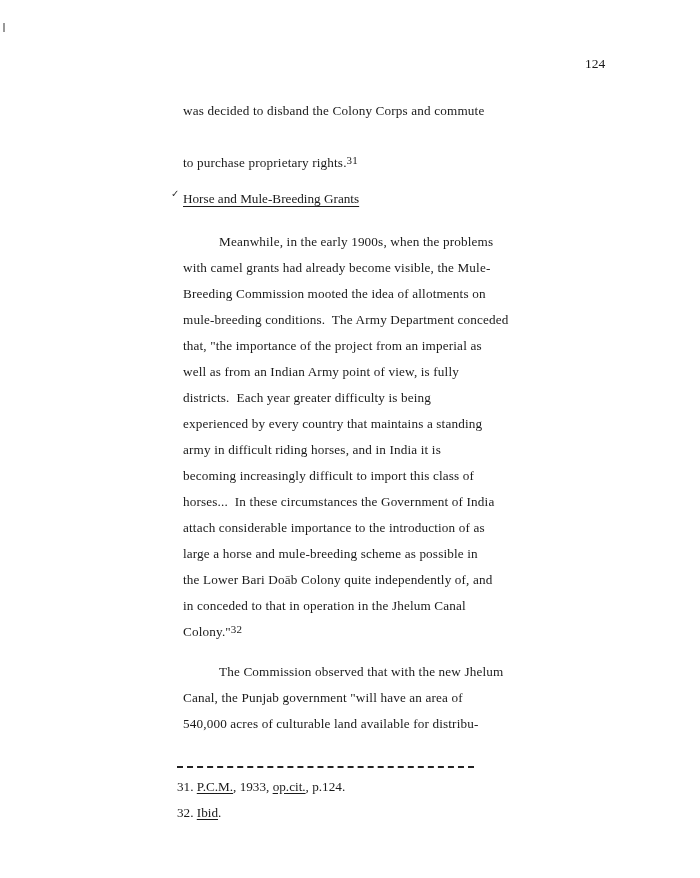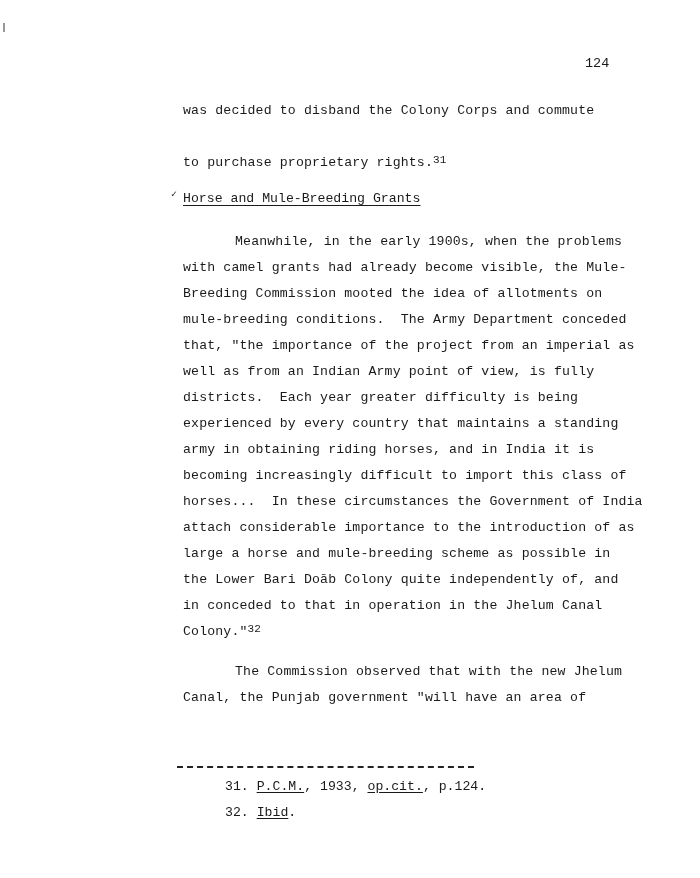--- a/index.html
+++ b/index.html
@@ -1,44 +1,44 @@
 <!DOCTYPE html>
 <html><head>
   <meta charset="utf-8">
   <style>
     html, body { margin: 0; padding: 0; background: #ffffff; }
     body {
       width: 700px; height: 878px; position: relative; overflow: hidden;
       font-family: "Liberation Mono", "DejaVu Sans Mono", monospace;
       color: #1a1a1a;
     }
-    .page { position: absolute; left: 0; top: 0; width: 700px; height: 718px; }
+    .page { position: absolute; left: 0; top: 0; width: 700px; height: 718px; font-family: Liberation Serif, serif; }
     .scan-mark {
       position: absolute; left: 3px; top: 23px; width: 2px; height: 9px; background: #999;
     }
     .page-number {
       position: absolute; left: 585px; top: 56px; font-size: 13.5px;
     }
     .line {
       position: absolute; left: 183px; font-size: 13.2px; white-space: pre; letter-spacing: 0.15px;
     }
-    .indent { left: 235px; }
+    .indent { left: 219px; }
     sup { font-size: 11px; position: relative; top: -3px; vertical-align: baseline; line-height: 0; }
     .heading {
       position: absolute; left: 183px; top: 191px; font-size: 13.2px; white-space: pre;
       text-decoration: underline; text-underline-offset: 3px; text-align: center;
     }
     .check {
       position: absolute; left: 171px; top: 188px; font-size: 10px; color: #333;
     }
     .rule {
       position: absolute; left: 177px; top: 766px; width: 297px; height: 0;
       border-top: 2px dashed #222;
     }
-    .fn { position: absolute; left: 177px; font-size: 13.2px; white-space: pre; margin-left: 48px; }
+    .fn { position: absolute; left: 177px; font-size: 13.2px; white-space: pre; }
     .u { text-decoration: underline; text-underline-offset: 2px; }
   </style>
 </head>
 <body>
 
 <div class="page">
   <div class="scan-mark"></div>
   <div class="page-number">124</div>
 
   <div class="line" style="top:103px">was decided to disband the Colony Corps and commute</div>
@@ -48,29 +48,30 @@
   <div class="heading">Horse and Mule-Breeding Grants</div>
 
   <div class="line indent" style="top:234px">Meanwhile, in the early 1900s, when the problems</div>
   <div class="line" style="top:260px">with camel grants had already become visible, the Mule-</div>
   <div class="line" style="top:312px">mule-breeding conditions.  The Army Department conceded</div>
   <div class="line" style="top:286px">Breeding Commission mooted the idea of allotments on</div>
   <div class="line" style="top:338px">that, "the importance of the project from an imperial as</div>
   <div class="line" style="top:364px">well as from an Indian Army point of view, is fully</div>
   <div class="line" style="top:390px">districts.  Each year greater difficulty is being</div>
   <div class="line" style="top:416px">experienced by every country that maintains a standing</div>
-  <div class="line" style="top:442px">army in obtaining riding horses, and in India it is</div>
+  <div class="line" style="top:442px">army in difficult riding horses, and in India it is</div>
   <div class="line" style="top:468px">becoming increasingly difficult to import this class of</div>
   <div class="line" style="top:494px">horses...  In these circumstances the Government of India</div>
   <div class="line" style="top:520px">attach considerable importance to the introduction of as</div>
   <div class="line" style="top:546px">large a horse and mule-breeding scheme as possible in</div>
   <div class="line" style="top:572px">the Lower Bari Doāb Colony quite independently of, and</div>
   <div class="line" style="top:598px">in conceded to that in operation in the Jhelum Canal</div>
   <div class="line" style="top:624px"><span>Colony."</span><sup>32</sup></div>
 
   <div class="line indent" style="top:664px">The Commission observed that with the new Jhelum</div>
   <div class="line" style="top:690px">Canal, the Punjab government "will have an area of</div>
+  <div class="line" style="top:716px">540,000 acres of culturable land available for distribu-</div>
 
   <div class="rule"></div>
 
   <div class="fn" style="top:779px"><span>31.</span> <span class="u">P.C.M.</span><span>, 1933, </span><span class="u">op.cit.</span><span>, p.124.</span></div>
   <div class="fn" style="top:805px"><span>32.</span> <span class="u">Ibid</span><span>.</span></div>
 </div>
 
 </body></html>

